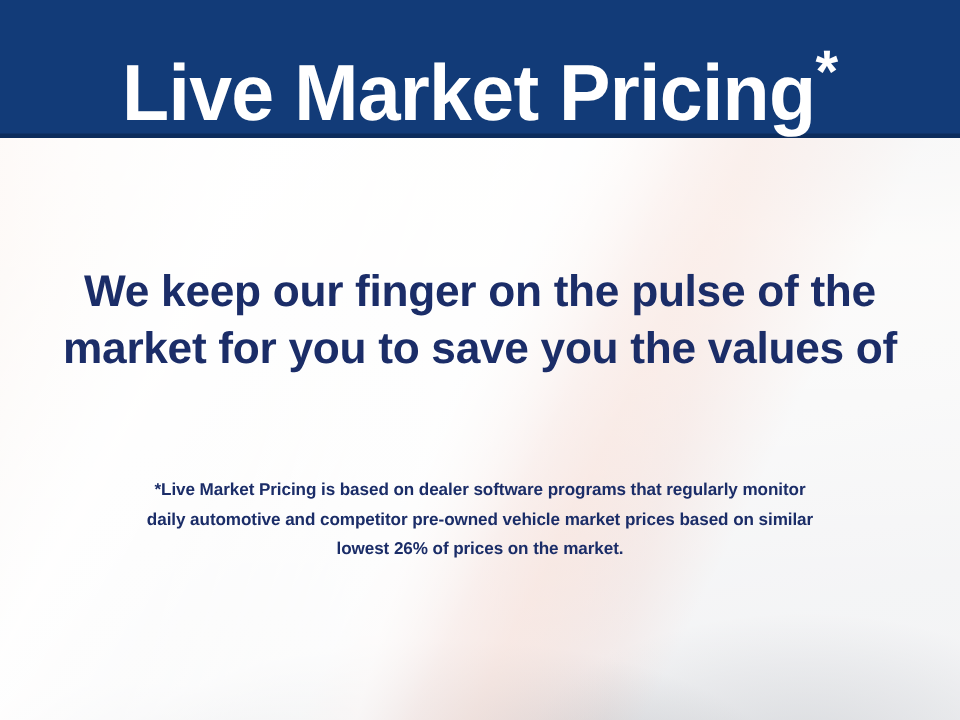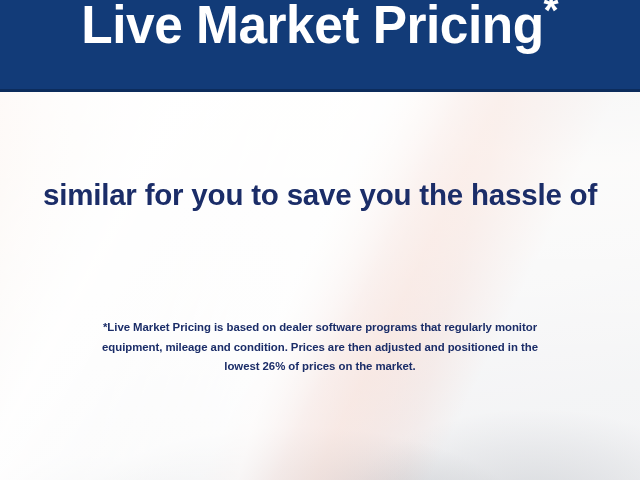--- a/index.html
+++ b/index.html
@@ -114,21 +114,21 @@
   .banner {
     position: absolute;
     top: 0;
     left: 0;
     width: 640px;
     height: 92px;
     background: #123b78;
     border-bottom: 3px solid #0c2c5c;
     box-sizing: border-box;
     display: flex;
-    align-items: flex-start;
+    align-items: flex-end;
     justify-content: center;
     z-index: 5;
   }
   .banner-title {
     color: #ffffff;
     font-family: "Liberation Sans", sans-serif;
     font-size: 53px;
     font-weight: bold;
     letter-spacing: -0.5px;
     line-height: 1;
@@ -194,22 +194,23 @@
     <div class="bd-layer bd-sweep"></div>
     <div class="bd-layer bd-sweep2"></div>
     <div class="bd-layer bd-wash"></div>
   </div>
 
   <div class="banner">
     <div class="banner-title"><span>Live Market Pricing</span><span class="ast">*</span></div>
   </div>
 
   <div class="lede">
-    <span class="lede-line">similar for you to save you the hassle of</span>
+    <span class="lede-line">We keep our finger on the pulse of the</span>
+    <span class="lede-line">market for you to save you the values of</span>
   </div>
 
   <div class="disclaimer">
     <span class="disclaimer-line">*Live Market Pricing is based on dealer software programs that regularly monitor</span>
-    <span class="disclaimer-line">equipment, mileage and condition. Prices are then adjusted and positioned in the</span>
+    <span class="disclaimer-line">daily automotive and competitor pre-owned vehicle market prices based on similar</span>
     <span class="disclaimer-line">lowest 26% of prices on the market.</span>
   </div>
 
 </div>
 
 </body></html>

